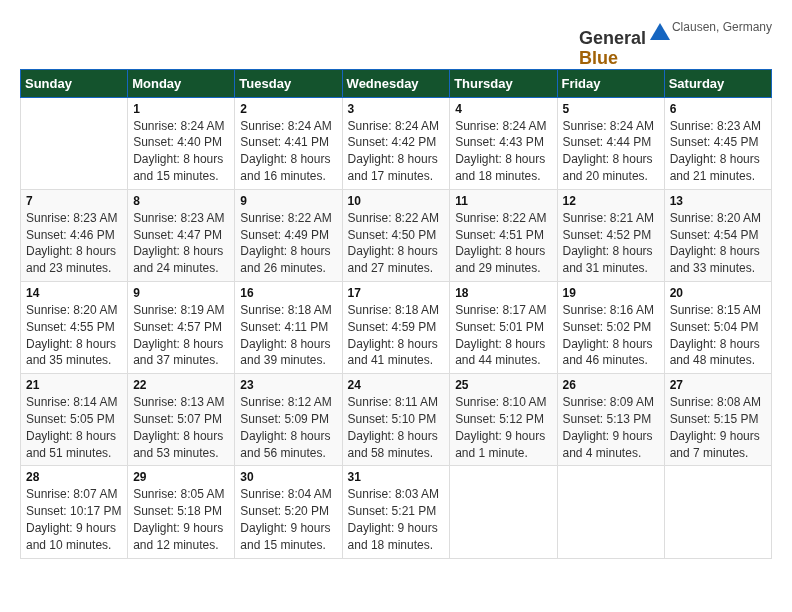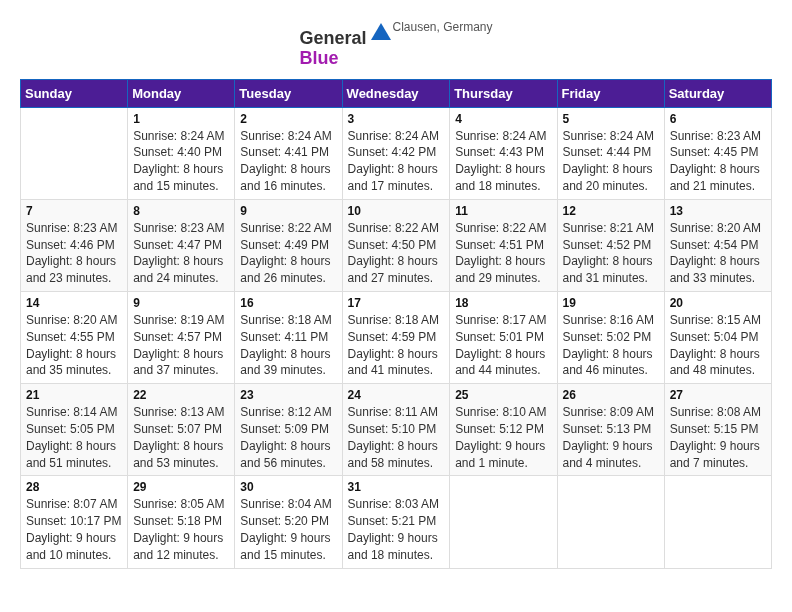--- a/index.html
+++ b/index.html
@@ -5,35 +5,34 @@
     * { box-sizing: border-box; margin: 0; padding: 0; }
     body {
       font-family: Arial, sans-serif;
       background: #fff;
       width: 792px;
       min-height: 612px;
       padding: 20px;
     }
     .header {
       display: flex;
-      justify-content: center;
+      justify-content: flex-end;
       align-items: flex-start;
-      margin-bottom: 10px;
     }
     .logo {
       display: flex;
       align-items: center;
     }
     .logo-text {
       font-size: 18px;
       font-weight: bold;
       line-height: 1.1;
     }
     .logo-general { color: #333; }
-    .logo-blue { color: #a21caf; }
+    .logo-blue { color: #a16207; }
     .logo-icon {
       width: 24px;
       height: 24px;
       margin-left: 2px;
     }
     .title-block {
       text-align: right;
     }
     .month-title {
       font-size: 32px;
@@ -43,21 +42,21 @@
     .location {
       font-size: 12px;
       color: #555;
     }
     .calendar {
       width: 100%;
       border-collapse: collapse;
       font-size: 11px;
     }
     .calendar th {
-      background-color: #4c1d95;
+      background-color: #14532d;
       color: #fff;
       padding: 6px 4px;
       text-align: left;
       font-size: 13px;
       font-weight: bold;
       border: 1px solid #1565c0;
     }
     .calendar td {
       border: 1px solid #ddd;
       vertical-align: top;

